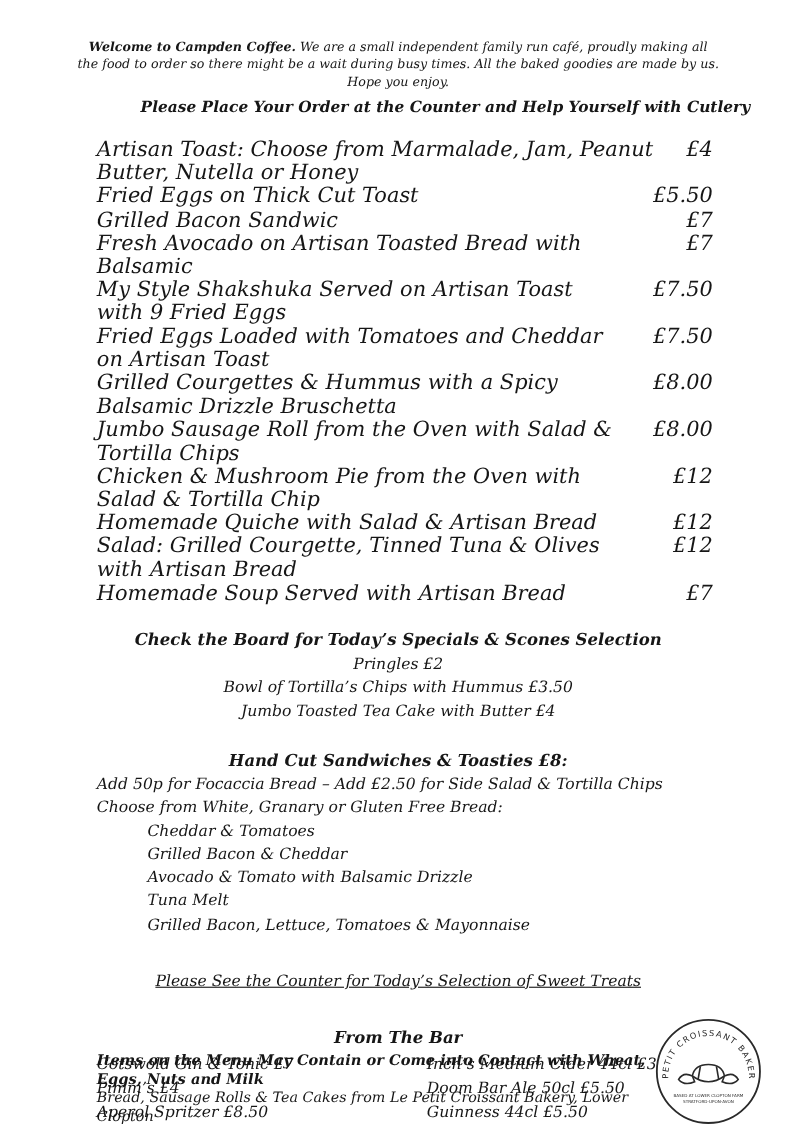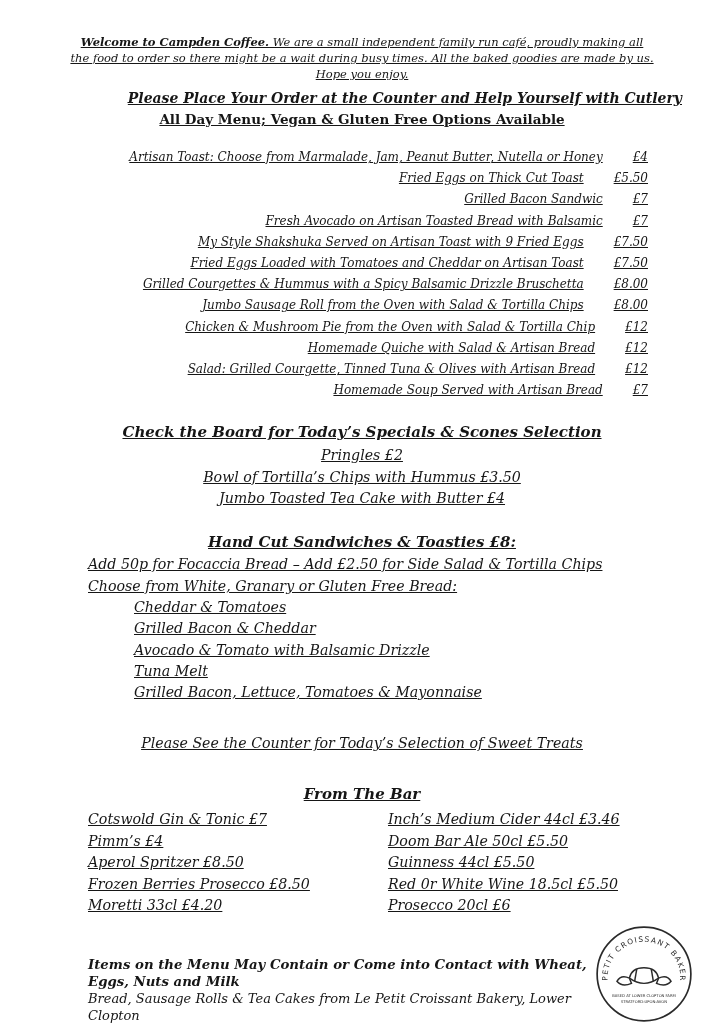--- a/index.html
+++ b/index.html
@@ -3,21 +3,21 @@
 <meta charset="utf-8">
 <style>
   * { margin: 0; padding: 0; box-sizing: border-box; }
   html, body { width: 724px; height: 1024px; }
   body {
     background: #ffffff;
     color: #161616;
     font-family: "DejaVu Serif", "Liberation Serif", serif;
     overflow: hidden;
   }
-  .page { position: relative; width: 724px; height: 816px; padding: 34px 42px 0; text-decoration: underline; }
+  .page { position: relative; width: 724px; height: 816px; padding: 34px 42px 0; }
   .b { font-weight: bold; }
 
   .intro {
     max-width: 584px;
     margin: 0 auto;
     font-size: 11.5px;
     line-height: 16px;
     font-style: italic;
     text-align: center;
   }
@@ -31,24 +31,24 @@
   .allday-line {
     margin-top: 5px;
     font-size: 13.5px;
     font-weight: bold;
     text-align: center;
   }
 
   .menu-list { margin: 20px 34px 0 46px; }
   .menu-row {
     display: flex;
-    justify-content: flex-end;
+    justify-content: space-between;
     align-items: baseline;
     font-style: italic;
-    font-size: 12px;
+    font-size: 19px;
     line-height: 21.2px;
     gap: 16px;
   }
   .menu-row .price { margin-left: 14px; white-space: nowrap; }
 
   .extras { margin-top: 16px; text-align: center; font-style: italic; font-size: 14.2px; line-height: 21px; }
   .extras .lead { font-weight: bold; }
 
   .section-title {
     text-align: center;
@@ -84,21 +84,20 @@
   .logo { position: absolute; left: 594px; top: 924px; width: 100px; height: 100px; }
   .logo svg { width: 100%; height: 100%; }
 </style>
 </head>
 <body>
 
 <div class="page">
 
   <p class="intro"><span class="b">Welcome to Campden Coffee.</span><span> We are a small independent family run café, proudly making all the food to order so there might be a wait during busy times. All the baked goodies are made by us. Hope you enjoy.</span></p>
   <div class="order-line">Please Place Your Order at the Counter and Help Yourself with Cutlery</div>
-  <div class="allday-line">All Day Menu; Vegan &amp; Gluten Free Options Available</div>
 
   <div class="menu-list">
     <div class="menu-row">
         <span class="name">Artisan Toast: Choose from Marmalade, Jam, Peanut Butter, Nutella or Honey</span>
         <span class="price">£4</span>
       </div>
     <div class="menu-row">
         <span class="name">Fried Eggs on Thick Cut Toast</span>
         <span class="price">£5.50</span>
       </div>

